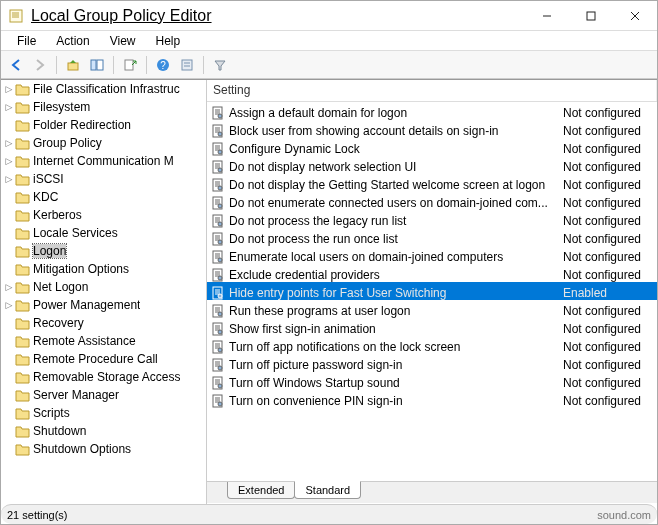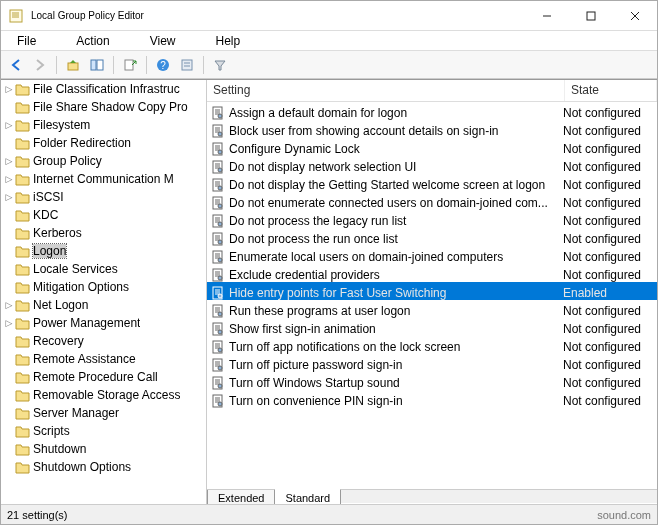--- a/index.html
+++ b/index.html
@@ -20,34 +20,33 @@
     background: #fff;
     display: flex;
     align-items: center;
     padding: 0 0 0 8px;
     border-bottom: 1px solid #ddd;
   }
   .titlebar .app-icon {
     width: 16px; height: 16px; margin-right: 6px;
     display: inline-block;
   }
-  .titlebar .title { flex: 1; font-size: 10px; color: #000; }
+  .titlebar .title { flex: 1; font-size: 16px; color: #000; text-decoration: underline; }
   .titlebar .win-btn {
     width: 44px; height: 29px;
     display: flex; align-items: center; justify-content: center;
     color: #222;
   }
   
   .menubar {
     height: 20px;
     display: flex;
     align-items: center;
     padding: 0 6px;
     border-bottom: 1px solid #ddd;
-    gap: 20px;
   }
   .menubar .menu-item {
     padding: 1px 10px;
     font-size: 12px;
   }
   
   .toolbar {
     height: 28px;
     display: flex;
     align-items: center;
@@ -154,24 +153,24 @@
     white-space: nowrap;
     overflow: hidden;
     text-overflow: ellipsis;
   }
   .list-row .row-state {
     width: 92px;
     padding-right: 4px;
   }
   
   .tabs {
-    height: 14px;
+    height: 22px;
     display: flex;
     align-items: flex-start;
-    padding-left: 0;
+    padding-left: 20px;
     background: #f0f0f0;
     border-top: 1px solid #ccc;
     position: relative;
     top:-1px;
   }
   .tab {
     font-size: 11px;
     padding: 2px 10px;
     border: 1px solid #999;
     border-top: none;
@@ -188,20 +187,21 @@
   }
   
   .statusbar {
     height: 20px;
     border-top: 1px solid #ccc;
     display: flex;
     align-items: center;
     padding: 0 6px;
     font-size: 11px;
     background: #f0f0f0;
+    border-radius: 10px;
   }
   .statusbar .wsx {
     margin-left: auto;
     color: #777;
   }
 </style>
 </head>
 <body>
 
 <div class="titlebar">
@@ -298,29 +298,20 @@
       <div class="tree-item">
         <span class="expander">▷</span>
         <span class="folder-icon">
           <svg width="15" height="13" viewBox="0 0 15 13">
             <path d="M1 3 L1 12 L14 12 L14 4 L7 4 L6 2 L1 2 Z" fill="#f7e08c" stroke="#bb9a2f"></path>
           </svg>
         </span>
         <span class="label">File Classification Infrastruc</span>
       </div>
       <div class="tree-item">
-        <span class="expander"></span>
-        <span class="folder-icon">
-          <svg width="15" height="13" viewBox="0 0 15 13">
-            <path d="M1 3 L1 12 L14 12 L14 4 L7 4 L6 2 L1 2 Z" fill="#f7e08c" stroke="#bb9a2f"></path>
-          </svg>
-        </span>
-        <span class="label">File Share Shadow Copy Pro</span>
-      </div>
-      <div class="tree-item">
         <span class="expander">▷</span>
         <span class="folder-icon">
           <svg width="15" height="13" viewBox="0 0 15 13">
             <path d="M1 3 L1 12 L14 12 L14 4 L7 4 L6 2 L1 2 Z" fill="#f7e08c" stroke="#bb9a2f"></path>
           </svg>
         </span>
         <span class="label">Filesystem</span>
       </div>
       <div class="tree-item">
         <span class="expander"></span>
@@ -369,37 +360,37 @@
       </div>
       <div class="tree-item">
         <span class="expander"></span>
         <span class="folder-icon">
           <svg width="15" height="13" viewBox="0 0 15 13">
             <path d="M1 3 L1 12 L14 12 L14 4 L7 4 L6 2 L1 2 Z" fill="#f7e08c" stroke="#bb9a2f"></path>
           </svg>
         </span>
         <span class="label">Kerberos</span>
       </div>
+      <div class="tree-item">
+        <span class="expander"></span>
+        <span class="folder-icon">
+          <svg width="15" height="13" viewBox="0 0 15 13">
+            <path d="M1 3 L1 12 L14 12 L14 4 L7 4 L6 2 L1 2 Z" fill="#f7e08c" stroke="#bb9a2f"></path>
+          </svg>
+        </span>
+        <span class="label">Locale Services</span>
+      </div>
       <div class="tree-item selected">
         <span class="expander"></span>
         <span class="folder-icon">
           <svg width="15" height="13" viewBox="0 0 15 13">
             <path d="M1 3 L1 12 L14 12 L14 4 L7 4 L6 2 L1 2 Z" fill="#f7e08c" stroke="#bb9a2f"></path>
           </svg>
         </span>
         <span class="label">Logon</span>
-      </div>
-      <div class="tree-item">
-        <span class="expander"></span>
-        <span class="folder-icon">
-          <svg width="15" height="13" viewBox="0 0 15 13">
-            <path d="M1 3 L1 12 L14 12 L14 4 L7 4 L6 2 L1 2 Z" fill="#f7e08c" stroke="#bb9a2f"></path>
-          </svg>
-        </span>
-        <span class="label">Locale Services</span>
       </div>
       <div class="tree-item">
         <span class="expander"></span>
         <span class="folder-icon">
           <svg width="15" height="13" viewBox="0 0 15 13">
             <path d="M1 3 L1 12 L14 12 L14 4 L7 4 L6 2 L1 2 Z" fill="#f7e08c" stroke="#bb9a2f"></path>
           </svg>
         </span>
         <span class="label">Mitigation Options</span>
       </div>
@@ -491,21 +482,20 @@
             <path d="M1 3 L1 12 L14 12 L14 4 L7 4 L6 2 L1 2 Z" fill="#f7e08c" stroke="#bb9a2f"></path>
           </svg>
         </span>
         <span class="label">Shutdown Options</span>
       </div>
     </div>
 
   <div class="list-pane">
     <div class="list-header">
       <div class="col col-setting">Setting</div>
-      <div class="col col-state">State</div>
     </div>
     <div class="list-body" id="list-body">
         <div class="list-row">
           <span class="row-icon">
             <svg width="14" height="14" viewBox="0 0 14 14">
               <rect x="2" y="1" width="9" height="12" fill="#fff" stroke="#666"></rect>
               <line x1="4" y1="4" x2="9" y2="4" stroke="#666"></line>
               <line x1="4" y1="6" x2="9" y2="6" stroke="#666"></line>
               <line x1="4" y1="8" x2="9" y2="8" stroke="#666"></line>
               <circle cx="9" cy="10" r="2" fill="#8bb1d8" stroke="#666"></circle>

